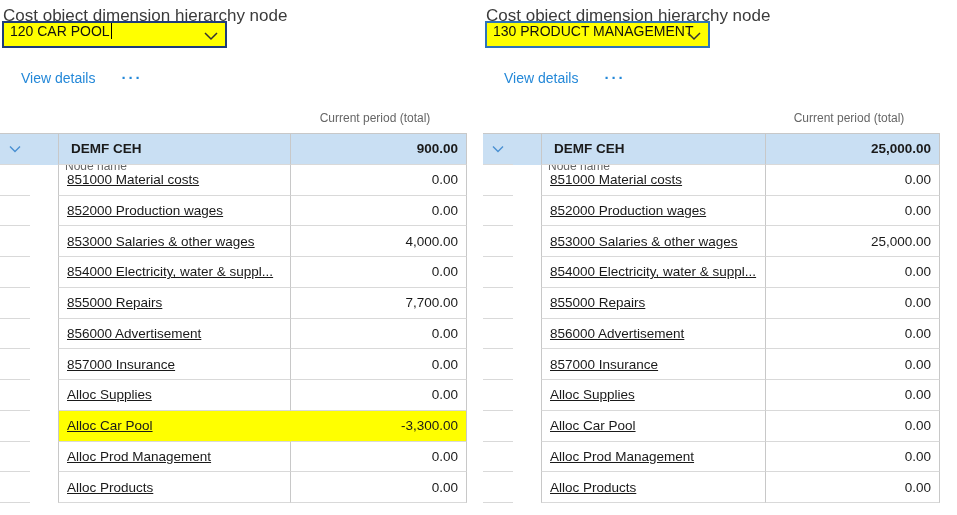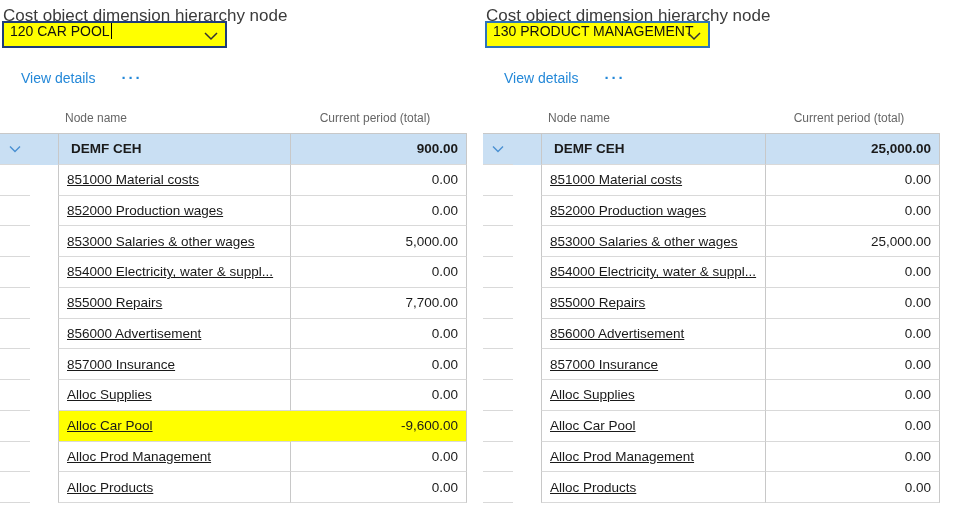--- a/index.html
+++ b/index.html
@@ -24,21 +24,21 @@
 
   .links-row { position:absolute; top:70px; left:21px; display:flex; align-items:center;text-align:center; }
   .view-details { font-size:14px; color:var(--link); text-decoration:none; cursor:pointer; }
   .more-btn { font-size:15px; font-weight:bold; letter-spacing:2px; color:var(--link);
               margin-left:26px; cursor:pointer; line-height:10px; }
 
   .grid-header { position:absolute; top:111px; left:0; right:0; display:grid;
                  font-size:12px; color:var(--header-text); }
   .panel--left  .grid-header, .panel--left  .grid-row  { grid-template-columns:30px 28px 233px 176px; }
   .panel--right .grid-header, .panel--right .grid-row  { grid-template-columns:30px 28px 225px 174px; }
-  .gh-name  { grid-column:3; padding-left:7px; }
+  .gh-name  { grid-column:3; padding-left:7px;margin-top:48px; }
   .gh-value { grid-column:4; text-align:center; padding-right:8px; }
 
   .grid-body { position:absolute; top:133px; left:0; right:0;
                border-top:1px solid var(--col-border); }
   .grid-row { display:grid; height:30.75px; cursor:pointer; }
   .cell { display:flex; align-items:center; font-size:13.5px; color:var(--body-text);
           border-bottom:1px solid var(--row-border); overflow:hidden; white-space:nowrap; }
   .cell.sel  { justify-content:center; }
   .cell.gap  { border-bottom:none; }
   .cell.name { border-left:1px solid var(--col-border); border-right:1px solid var(--col-border);
@@ -99,21 +99,21 @@
     <div class="cell gap"></div>
     <div class="cell name">852000 Production wages</div>
     <div class="cell value">0.00</div>
   </div>
         <div class="grid-row row--child">
     <div class="cell sel">
       
     </div>
     <div class="cell gap"></div>
     <div class="cell name">853000 Salaries &amp; other wages</div>
-    <div class="cell value">5,000.00</div>
+    <div class="cell value">4,000.00</div>
   </div>
         <div class="grid-row row--child">
     <div class="cell sel">
       
     </div>
     <div class="cell gap"></div>
     <div class="cell name">854000 Electricity, water &amp; suppl...</div>
     <div class="cell value">0.00</div>
   </div>
         <div class="grid-row row--child">
@@ -147,21 +147,21 @@
     <div class="cell gap"></div>
     <div class="cell name">Alloc Supplies</div>
     <div class="cell value">0.00</div>
   </div>
         <div class="grid-row row--highlight row--child">
     <div class="cell sel">
       
     </div>
     <div class="cell gap"></div>
     <div class="cell name">Alloc Car Pool</div>
-    <div class="cell value">-9,600.00</div>
+    <div class="cell value">-3,300.00</div>
   </div>
         <div class="grid-row row--child">
     <div class="cell sel">
       
     </div>
     <div class="cell gap"></div>
     <div class="cell name">Alloc Prod Management</div>
     <div class="cell value">0.00</div>
   </div>
         <div class="grid-row row--child">

